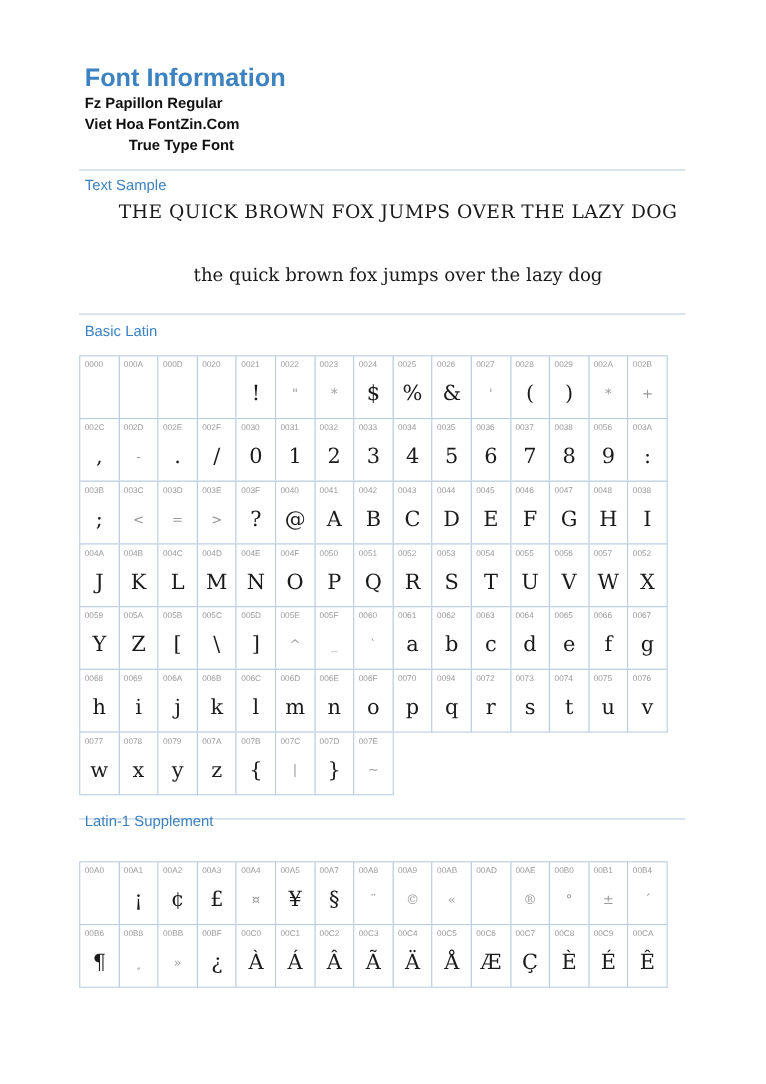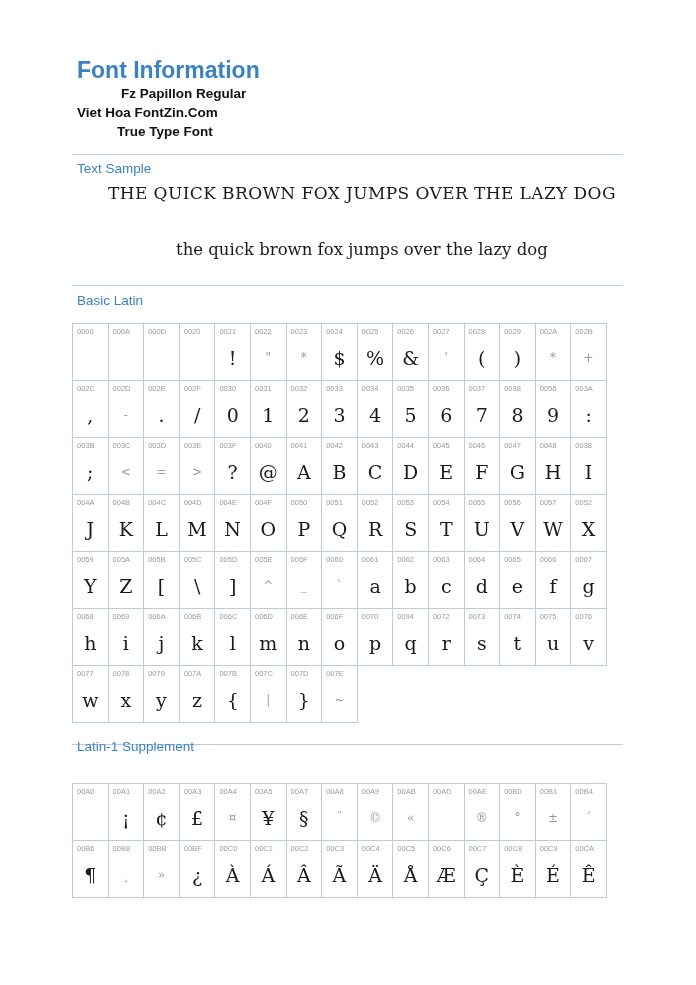--- a/index.html
+++ b/index.html
@@ -1,21 +1,21 @@
 <!DOCTYPE html>
 <html><head>
 <meta charset="utf-8">
 <style>
   html, body { margin: 0; padding: 0; background: #ffffff; }
   body { width: 696px; height: 985px; position: relative; font-family: "Liberation Sans", sans-serif; color: #111; overflow: hidden; }
   .page { position: absolute; left: 0; top: 0; width: 696px; height: 698px; }
 
   .title { position: absolute; left: 77px; top: 57px; font-size: 23px; font-weight: bold; color: #3d82c0; letter-spacing: 0px; }
   .meta { position: absolute; left: 77px; font-size: 13.5px; font-weight: bold; color: #111; }
-  .meta.l1 { top: 86px; margin-left: 44px; }
+  .meta.l1 { top: 86px; }
   .meta.l2 { top: 105px; }
   .meta.l3 { top: 124px; margin-left: 40px; }
 
   .rule { position: absolute; left: 72px; width: 551px; height: 1px; background: #b9cde0; }
 
   .section-title { position: absolute; left: 77px; font-size: 13.5px; font-weight: normal; color: #3d82c0; }
 
   .sample-upper { position: absolute; left: 108px; top: 183px; width: 520px; font-family: "DejaVu Serif", serif; font-size: 17px; letter-spacing: 0.4px; color: #1a1a1a; white-space: nowrap; }
   .sample-lower { position: absolute; left: 176px; top: 240px; font-family: "DejaVu Serif", serif; font-size: 16.5px; color: #1a1a1a; white-space: nowrap; }
 

